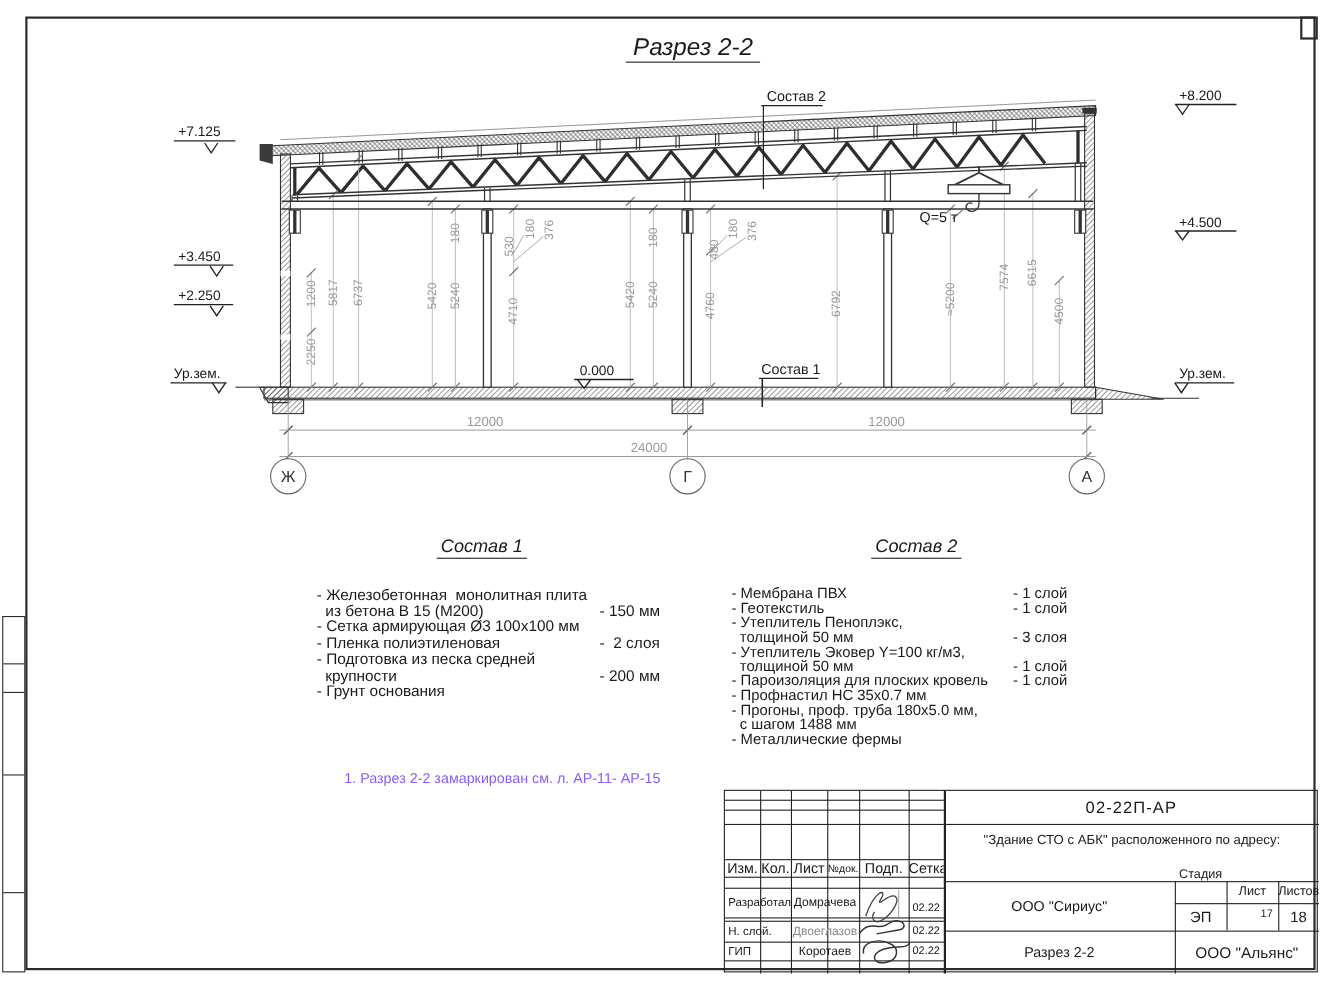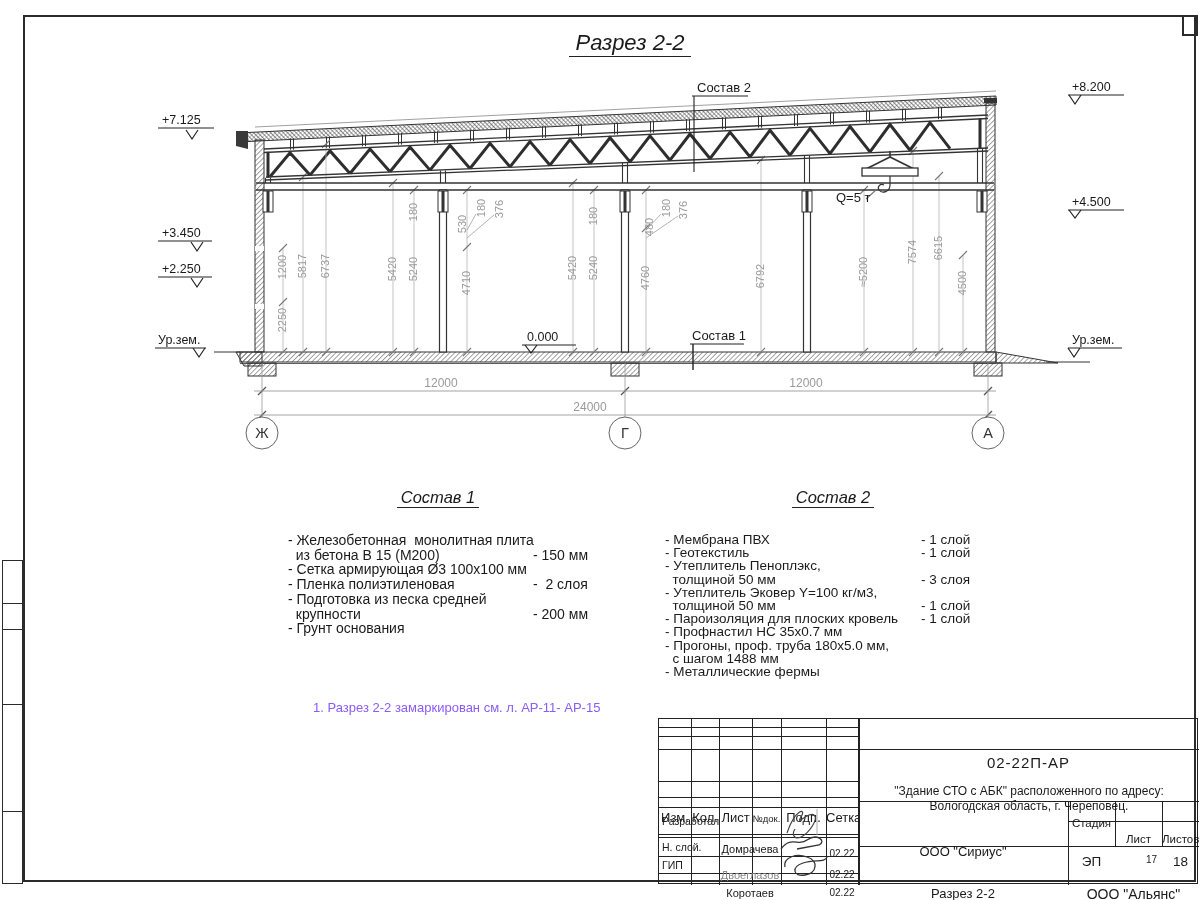--- a/index.html
+++ b/index.html
@@ -21,31 +21,31 @@
   .elev{font-size:12.5px;fill:#1a1a1a;}
   .axisl{font-size:14.5px;fill:#333;}
   .leadl{font-size:13px;fill:#1a1a1a;}
   .sostav{position:absolute;}
   .s-head{text-align:center;margin-bottom:26px;}
   .s-head span{font-size:16.5px;font-style:italic;border-bottom:1.4px solid #222;padding:0 4px 1px;}
   .s-row{position:relative;white-space:pre;}
   .s1 .s-row{font-size:14px;line-height:14.7px;}
   .s2 .s-row{font-size:13.5px;line-height:13.2px;}
   .s-val{position:absolute;top:0;}
-  .s1 .s-val{left:245px;}
+  .s1 .s-val{left:257px;}
   .s2 .s-val{left:256px;}
   .note{position:absolute;left:313px;top:700px;font-size:13px;color:#8b5cf6;}
   
   .tb{position:absolute;left:658px;top:718px;width:540px;height:166px;
       border:1.6px solid #222;box-sizing:border-box;font-size:11px;}
   .tb .vl,.tb .hl{position:absolute;background:#222;}
   .tb .vl{width:1.2px;}
   .tb .hl{height:1.2px;}
   .tb .txt{position:absolute;overflow:hidden;white-space:nowrap;}
-  .tb .c{text-align:center;margin-top:28px;}
+  .tb .c{text-align:center;}
 </style>
 </head>
 <body>
 
 <div class="page">
   <div class="frame"></div>
   <div class="corner-box"></div>
   <div class="side-strip">
     <div class="cell" style="height:42px"></div>
     <div class="cell" style="height:25px"></div>
@@ -412,21 +412,20 @@
       <path d="M6,30 C14,6 26,4 20,14 C14,24 28,8 33,12 C38,16 28,30 20,34 C14,37 10,32 14,26" fill="none" stroke="#444" stroke-width="1.2"></path>
       <line x1="36" y1="6" x2="36" y2="32" stroke="#999" stroke-width="0.8"></line>
     </svg>
     <svg width="56" height="48" style="position:absolute;left:118px;top:114px">
       <path d="M4,16 C14,2 22,14 30,7 C40,0 50,8 42,12 L20,16" fill="none" stroke="#333" stroke-width="1.3"></path>
       <path d="M8,34 C6,24 20,20 30,24 C42,28 40,40 28,42 C16,44 14,34 26,30 C38,26 48,30 50,24" fill="none" stroke="#333" stroke-width="1.3"></path>
     </svg>
 
     <div class="txt c" style="left:199px;top:7px;width:341px;font-size:15px;letter-spacing:1px">02-22П-АР</div>
     <div class="txt c" style="left:205px;top:37px;width:330px;font-size:12px">"Здание СТО с АБК" расположенного по адресу:</div>
-    <div class="txt c" style="left:205px;top:52px;width:330px;font-size:12px">Вологодская область, г. Череповец.</div>
     <div class="txt c" style="left:199px;top:97px;width:210px;font-size:13px">ООО "Сириус"</div>
     <div class="txt c" style="left:199px;top:139px;width:210px;font-size:13px">Разрез 2-2</div>
     <div class="txt c" style="left:409px;top:70px;width:47px;font-size:11.5px">Стадия</div>
     <div class="txt c" style="left:456px;top:86px;width:47px;font-size:11.5px">Лист</div>
     <div class="txt c" style="left:503px;top:86px;width:37px;font-size:11.5px">Листов</div>
     <div class="txt c" style="left:409px;top:107px;width:47px;font-size:13.5px">ЭП</div>
     <div class="txt c" style="left:469px;top:107px;width:47px;font-size:10px">17</div>
     <div class="txt c" style="left:503px;top:107px;width:37px;font-size:13.5px">18</div>
     <div class="txt c" style="left:409px;top:139px;width:131px;font-size:14px">ООО "Альянс"</div>
   </div>

